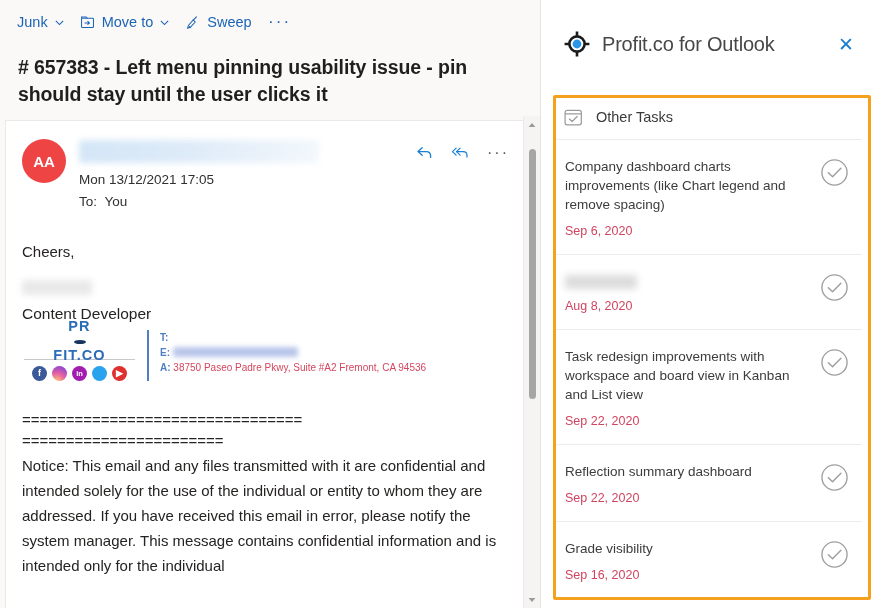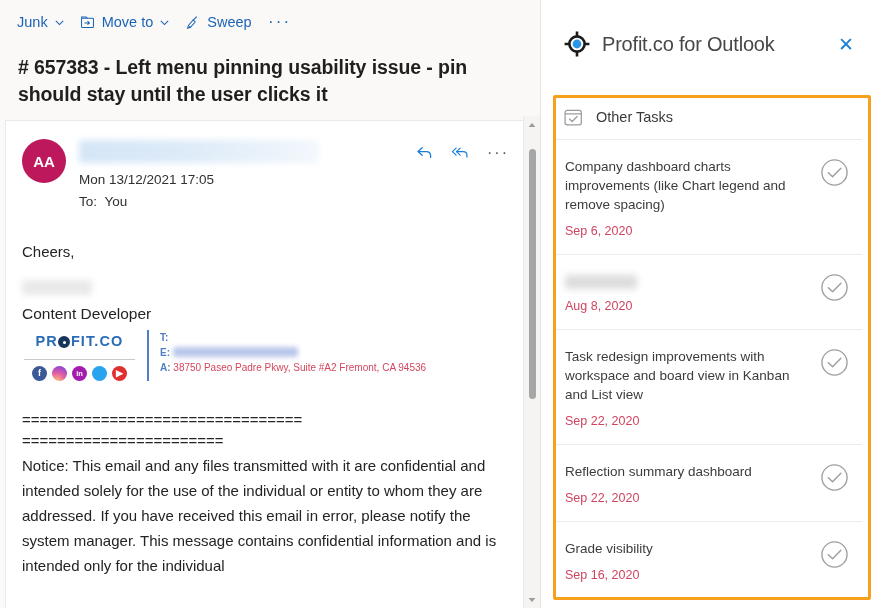--- a/index.html
+++ b/index.html
@@ -53,21 +53,21 @@
     background: #ffffff;
     border: 1px solid #ebe9e7;
     border-bottom: none;
     flex: 1 1 auto;
     overflow: hidden;
     padding: 18px 20px 0 16px;
   }
   .msg-head { display: flex; align-items: flex-start; position: relative; }
   .avatar {
     width: 44px; height: 44px; border-radius: 50%;
-    background: #be185d;
+    background: #ef4444;
     color: #fff; font-size: 15px; font-weight: 600;
     display: flex; align-items: center; justify-content: center;
     flex: 0 0 44px;
   }
   .head-meta { margin-left: 13px; flex: 1 1 auto; min-width: 0; }
   .sender-redacted {
     height: 23px; width: 240px;
     background: linear-gradient(100deg,#d4e6f7 0%,#dceaf8 40%,#e8f1fa 72%,#f3f8fc 100%);
     filter: blur(3px);
     border-radius: 3px;
@@ -90,21 +90,21 @@
     background: #e9e9e9; filter: blur(3px); border-radius: 2px;
   }
   .role { font-size: 15.5px; color: #252423; margin-bottom: 4px; }
 
   
   .sig { display: flex; margin-top: 4px; }
   .sig-left { width: 125px; flex: 0 0 125px; padding-right: 10px; }
   .sig-logo {
     display: flex; align-items: center; justify-content: center;
     font-size: 14.5px; font-weight: 700; letter-spacing: 1.1px;
-    color: #2b6cb8; height: 22px;
+    color: #2b6cb8; height: 22px; flex-direction: column;
   }
   .sig-logo .dot-o {
     display: inline-block; width: 12px; height: 12px; margin: 0 0.5px;
     border-radius: 50%; border: 2px solid #17355c; background: #17355c;
     position: relative; top: 1px;
   }
   .sig-logo .dot-o::after {
     content: ""; position: absolute; left: 2.5px; top: 2.5px;
     width: 3px; height: 3px; border-radius: 50%; background: #fff;
   }

